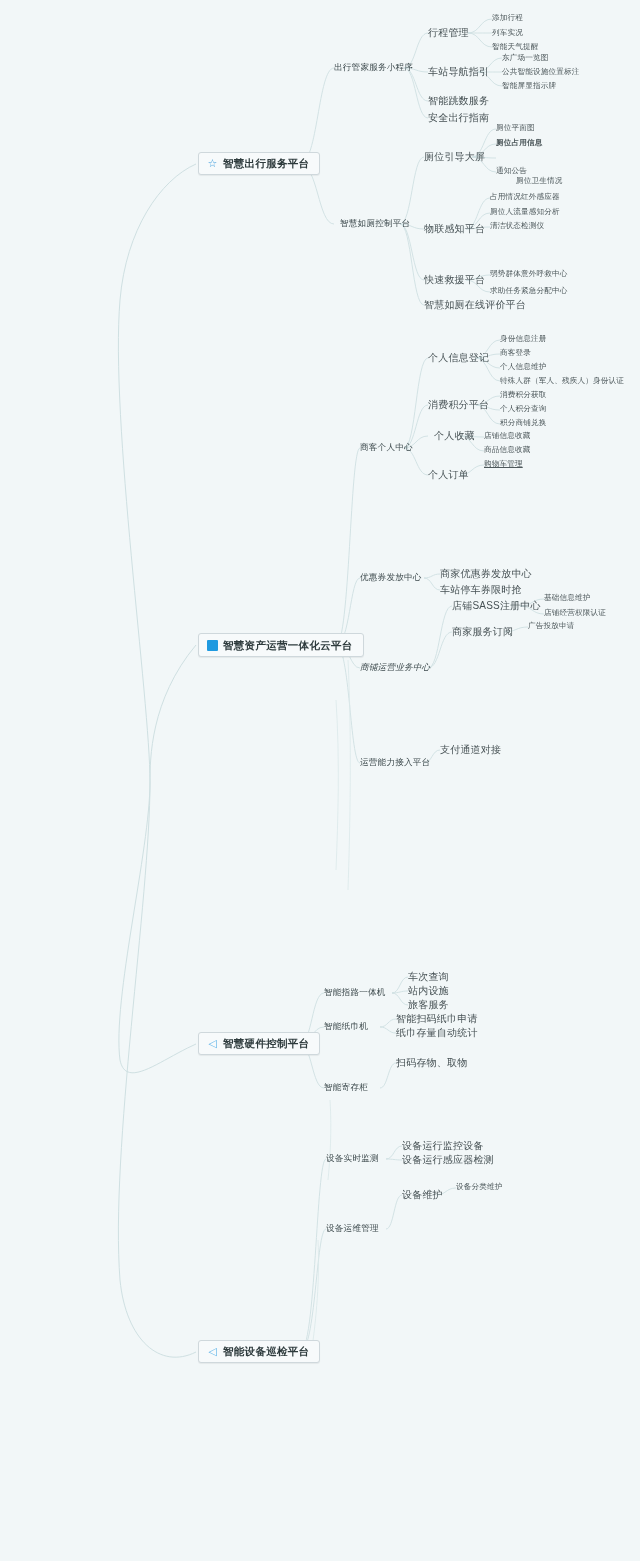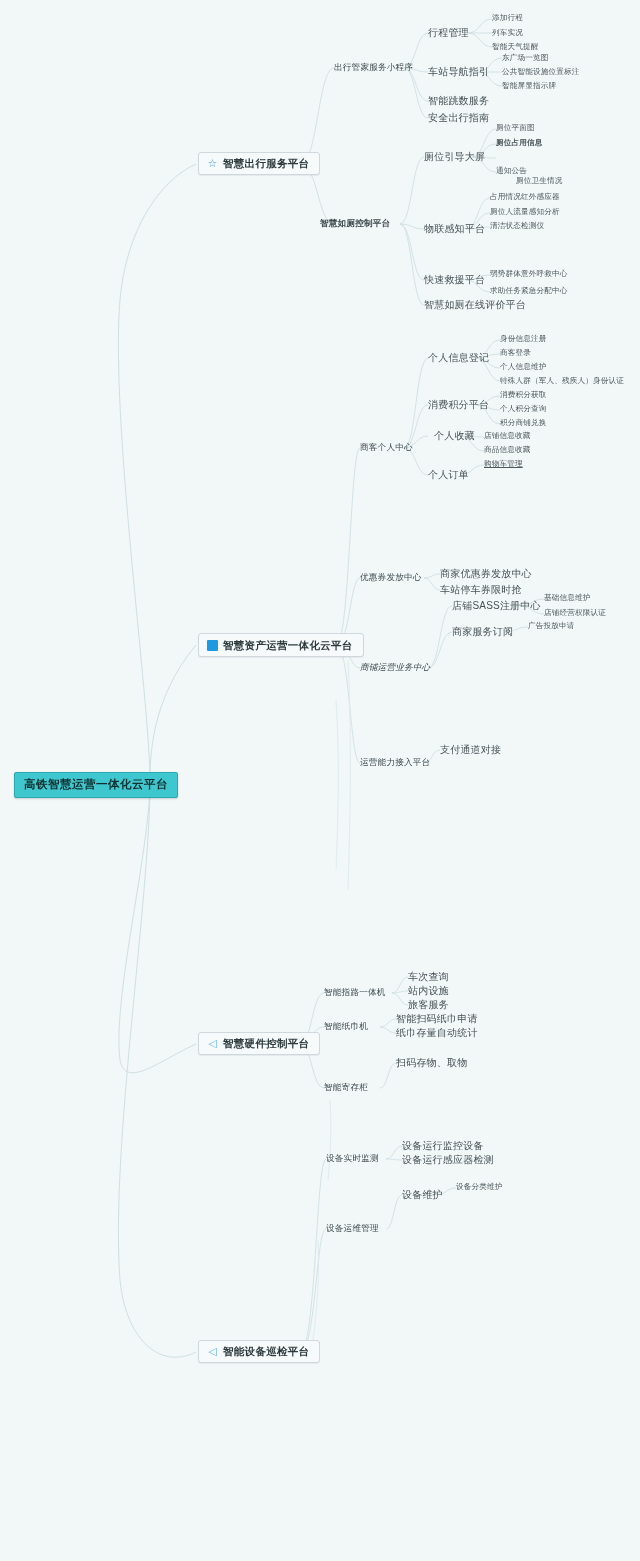--- a/index.html
+++ b/index.html
@@ -164,21 +164,20 @@
     </g>
 
     <g fill="none" stroke="#dbe9ea" stroke-width="0.8">
       <path d="M348 660 C 352 740, 350 830, 348 890"></path>
       <path d="M330 1100 C 332 1130, 330 1160, 328 1180"></path>
       <path d="M318 1240 C 320 1280, 316 1320, 312 1348"></path>
       <path d="M336 700 C 340 760, 338 820, 336 870"></path>
     </g>
   </svg>
 
-  <div class="node root" style="left:14px;top:772px;">高铁智慧运营一体化云平台</div>
 
   <div class="node lvl1" style="left:198px;top:152px;">
     <span class="ic icon-star">☆</span>
     <span class="lbl">智慧出行服务平台</span>
   </div>
 
   <div class="node lvl2" style="left:334px;top:63px;">出行管家服务小程序</div>
 
   <div class="node lvl3" style="left:428px;top:28px;">行程管理</div>
   <div class="node lvl4" style="left:492px;top:14px;">添加行程</div>
@@ -186,21 +185,21 @@
   <div class="node lvl4" style="left:492px;top:43px;">智能天气提醒</div>
 
   <div class="node lvl3" style="left:428px;top:67px;">车站导航指引</div>
   <div class="node lvl4" style="left:502px;top:54px;">东广场一览图</div>
   <div class="node lvl4" style="left:502px;top:68px;">公共智能设施位置标注</div>
   <div class="node lvl4" style="left:502px;top:82px;">智能屏显指示牌</div>
 
   <div class="node lvl3" style="left:428px;top:96px;">智能跳数服务</div>
   <div class="node lvl3" style="left:428px;top:113px;">安全出行指南</div>
 
-  <div class="node lvl2" style="left:320px;top:219px;font-weight:bold;">智慧如厕控制平台</div>
+  <div class="node lvl2" style="left:340px;top:219px;">智慧如厕控制平台</div>
 
   <div class="node lvl3" style="left:424px;top:152px;">厕位引导大屏</div>
   <div class="node lvl4" style="left:496px;top:124px;">厕位平面图</div>
   <div class="node lvl4" style="left:496px;top:139px;font-weight:bold;">厕位占用信息</div>
   <div class="node lvl4" style="left:516px;top:153px;margin-top:24px;">厕位卫生情况</div>
   <div class="node lvl4" style="left:496px;top:167px;">通知公告</div>
 
   <div class="node lvl3" style="left:424px;top:224px;">物联感知平台</div>
   <div class="node lvl4" style="left:490px;top:193px;">占用情况红外感应器</div>
   <div class="node lvl4" style="left:490px;top:208px;">厕位人流量感知分析</div>

